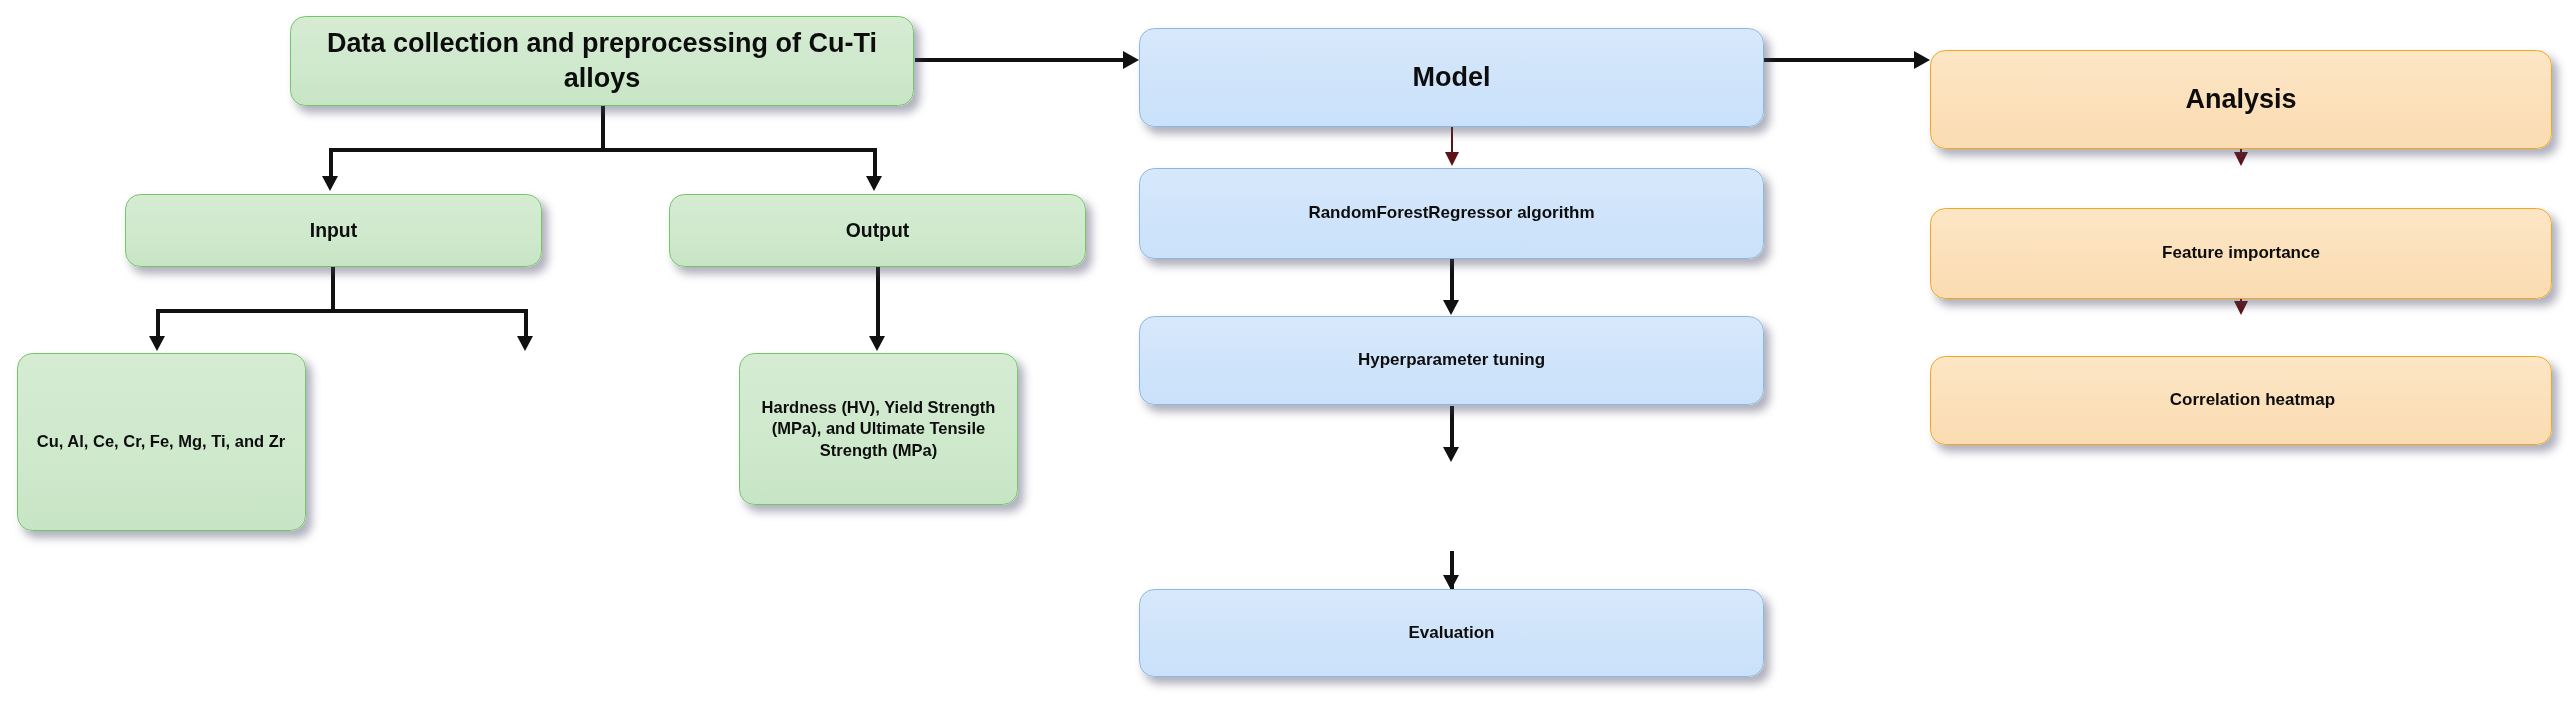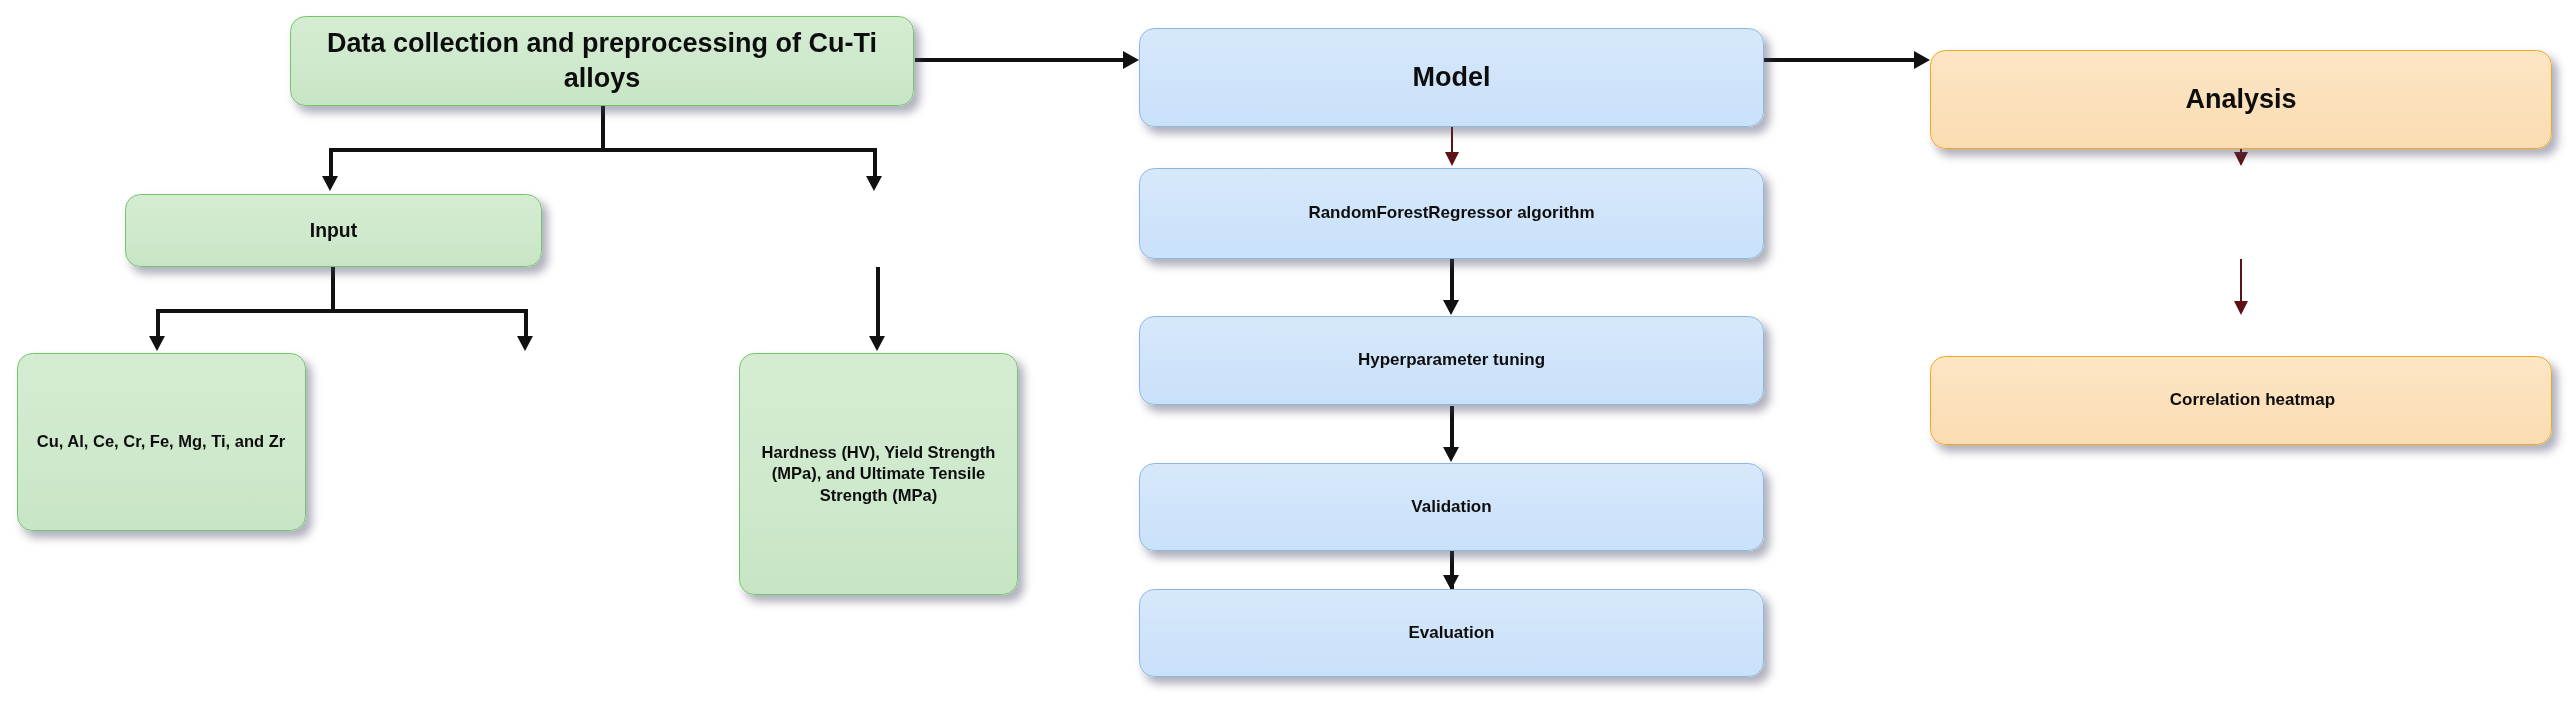--- a/index.html
+++ b/index.html
@@ -57,37 +57,40 @@
   <div class="edge horz dark" style="left:329px;top:148px;width:548px;height:3.5px;"></div>
   <div class="edge vert dark" style="left:329px;top:148px;width:3.5px;height:34px;"></div>
   <div class="edge vert dark" style="left:873px;top:148px;width:3.5px;height:34px;"></div>
   <div class="arrow down" style="left:322px;top:176px;"></div>
   <div class="arrow down" style="left:866px;top:176px;"></div>
 
   <div class="node green t-lg" style="left:125px;top:194px;width:417px;height:73px;">
     <span>Input</span>
   </div>
 
+  <div class="node green t-lg" style="left:669px;top:194px;width:417px;height:73px;">
+    <span>Output</span>
+  </div>
 
   <div class="edge vert dark" style="left:331px;top:267px;width:3.5px;height:43px;"></div>
   <div class="edge horz dark" style="left:156px;top:309px;width:371px;height:3.5px;"></div>
   <div class="edge vert dark" style="left:156px;top:309px;width:3.5px;height:32px;"></div>
   <div class="edge vert dark" style="left:524px;top:309px;width:3.5px;height:32px;"></div>
   <div class="arrow down" style="left:149px;top:336px;"></div>
   <div class="arrow down" style="left:517px;top:336px;"></div>
 
   <div class="edge vert dark" style="left:876px;top:267px;width:3.5px;height:73px;"></div>
   <div class="arrow down" style="left:869px;top:336px;"></div>
 
   <div class="node green t-sm" style="left:16.5px;top:353px;width:289px;height:178px;">
     <span>Cu, Al, Ce, Cr, Fe, Mg, Ti, and Zr</span>
   </div>
 
 
-  <div class="node green t-sm" style="left:739px;top:353px;width:279px;height:242px;">
+  <div class="node green t-sm" style="left:739px;top:353px;width:279px;height:152px;">
     <span>Hardness (HV), Yield Strength (MPa), and Ultimate Tensile Strength (MPa)</span>
   </div>
 
   <div class="edge horz dark" style="left:915px;top:58px;width:212px;height:3.5px;"></div>
   <div class="arrow right" style="left:1123px;top:51px;"></div>
 
   <div class="node blue t-xl" style="left:1139px;top:28px;width:625px;height:99px;">
     <span>Model</span>
   </div>
 
@@ -101,41 +104,41 @@
   <div class="edge vert dark" style="left:1450px;top:259px;width:3.5px;height:46px;"></div>
   <div class="arrow down" style="left:1443px;top:300px;"></div>
 
   <div class="node blue t-md" style="left:1139px;top:316px;width:625px;height:89px;">
     <span>Hyperparameter tuning</span>
   </div>
 
   <div class="edge vert dark" style="left:1450px;top:406px;width:3.5px;height:46px;"></div>
   <div class="arrow down" style="left:1443px;top:447px;"></div>
 
-  <div class="node blue t-md" style="left:1139px;top:463px;width:625px;height:88px;">
-    <span>Validation</span>
-  </div>
 
   <div class="edge vert dark" style="left:1450px;top:551px;width:3.5px;height:42px;"></div>
   <div class="arrow down" style="left:1443px;top:575px;"></div>
 
   <div class="node blue t-md" style="left:1139px;top:589px;width:625px;height:88px;">
     <span>Evaluation</span>
   </div>
 
   <div class="edge horz dark" style="left:1764px;top:58px;width:154px;height:3.5px;"></div>
   <div class="arrow right" style="left:1914px;top:51px;"></div>
 
   <div class="node orange t-xl" style="left:1930px;top:10px;width:622px;height:99px;">
     <span>Analysis</span>
   </div>
 
   <div class="edge vert maroon" style="left:2240px;top:109px;width:2.4px;height:47px;"></div>
   <div class="arrow down maroon" style="left:2234px;top:152px;"></div>
 
+  <div class="node orange t-md" style="left:1930px;top:168px;width:622px;height:91px;">
+    <span>Feature importance</span>
+  </div>
 
   <div class="edge vert maroon" style="left:2240px;top:259px;width:2.4px;height:47px;"></div>
   <div class="arrow down maroon" style="left:2234px;top:301px;"></div>
 
   <div class="node orange t-md" style="left:1930px;top:316px;width:622px;height:89px;padding-left:31px;">
     <span>Correlation heatmap</span>
   </div>
 
 </div>
 

